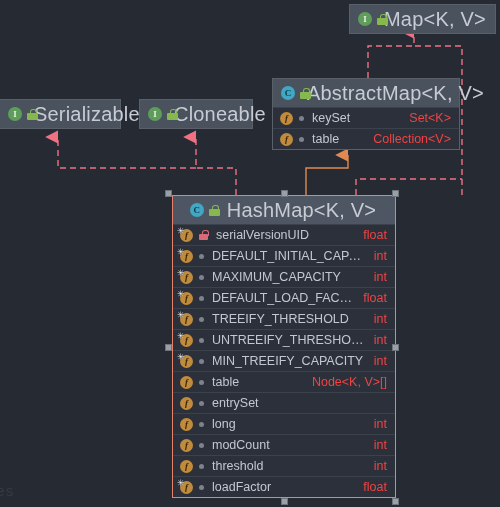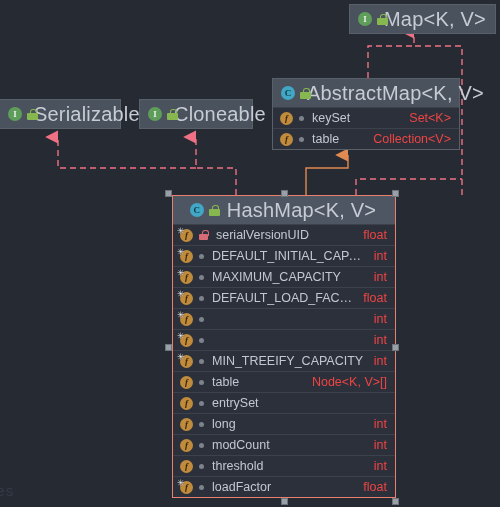--- a/index.html
+++ b/index.html
@@ -256,27 +256,29 @@
       <span class="gap"></span>
       <span class="dot"></span>
       <span class="mname">DEFAULT_LOAD_FACTOR</span>
       <span class="mtype">float</span>
     </div>
 
     <div class="row">
       <span class="ic ic-field static">f</span>
       <span class="gap"></span>
       <span class="dot"></span>
-      <span class="mtype">int</span>
-    </div>
-
-    <div class="row">
-      <span class="ic ic-field static">f</span>
-      <span class="gap"></span>
-      <span class="dot"></span>
+      <span class="mname">TREEIFY_THRESHOLD</span>
+      <span class="mtype">int</span>
+    </div>
+
+    <div class="row">
+      <span class="ic ic-field static">f</span>
+      <span class="gap"></span>
+      <span class="dot"></span>
+      <span class="mname">UNTREEIFY_THRESHOLD</span>
       <span class="mtype">int</span>
     </div>
 
     <div class="row">
       <span class="ic ic-field static">f</span>
       <span class="gap"></span>
       <span class="dot"></span>
       <span class="mname">MIN_TREEIFY_CAPACITY</span>
       <span class="mtype">int</span>
     </div>

